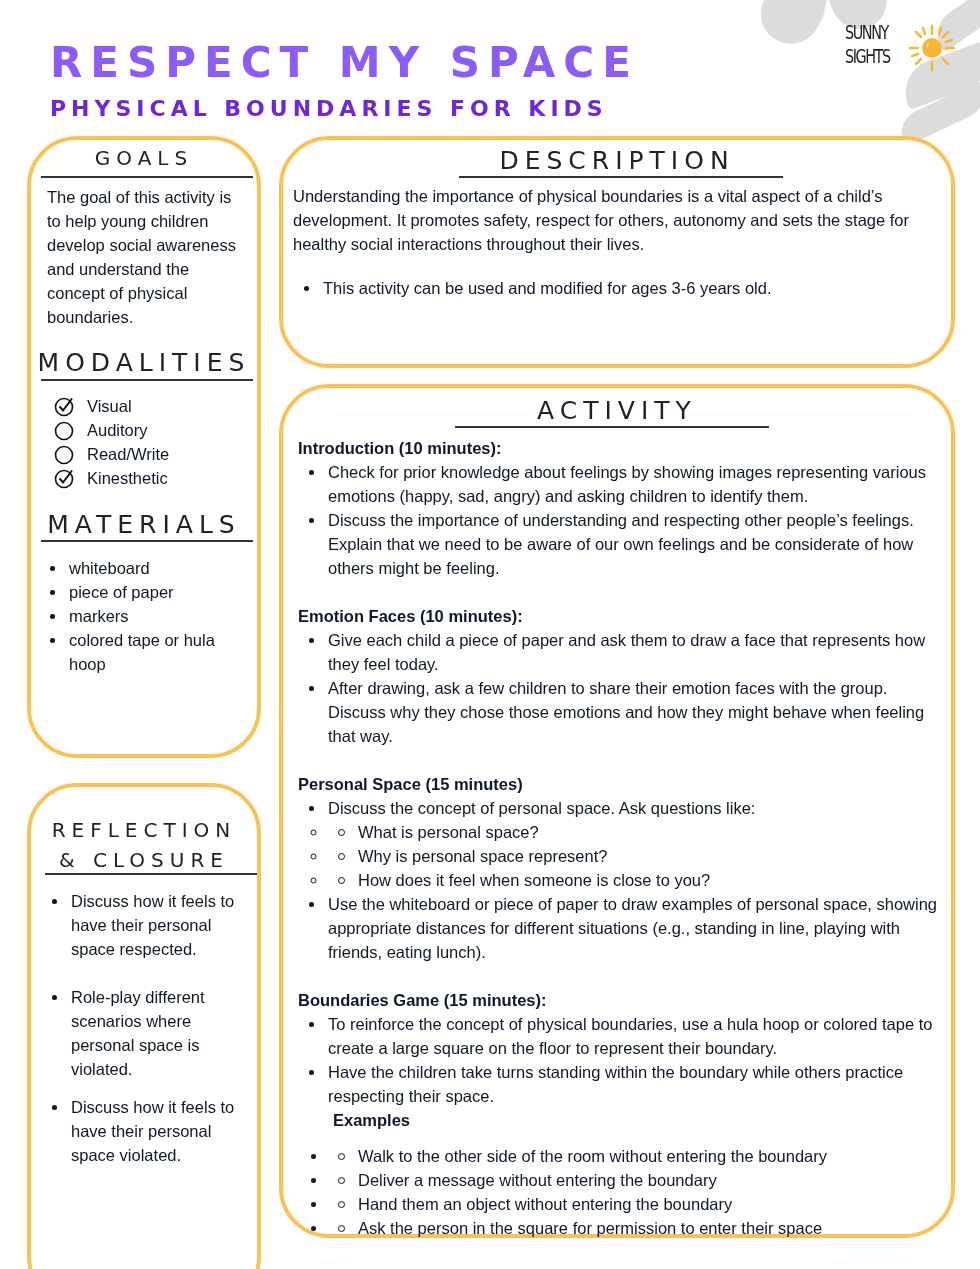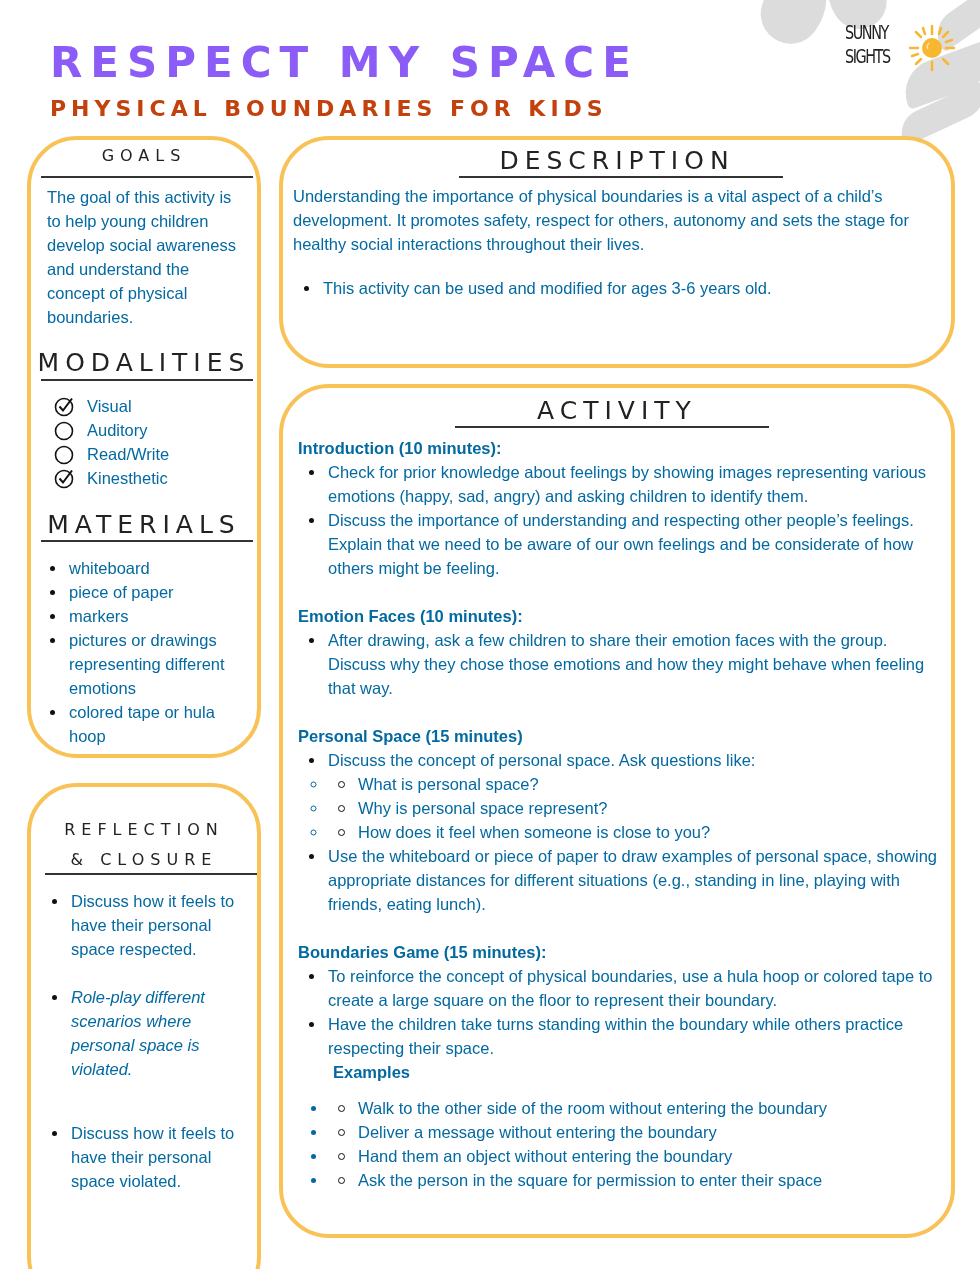--- a/index.html
+++ b/index.html
@@ -11,32 +11,32 @@
   .leaf2 { left: 828px; top: -40px; width: 55px; height: 70px; transform: rotate(-30deg); }
   .leaf3 { left: 900px; top: 55px; width: 95px; height: 40px; border-radius: 60px 10px 60px 10px; transform: rotate(-20deg); }
   .leaf4 { left: 930px; top: 5px; width: 70px; height: 30px; border-radius: 50px 8px 50px 8px; transform: rotate(-35deg); }
   .leaf5 { left: 895px; top: 100px; width: 95px; height: 28px; border-radius: 60px 8px 60px 8px; transform: rotate(-25deg); }
 
   .logo { position: absolute; left: 845px; top: 20px; width: 120px; height: 55px; }
   .logo-text { position: absolute; left: 0; top: 0; font-family: "DejaVu Sans", sans-serif; font-size: 20px; line-height: 24px; letter-spacing: -2px; transform: scaleX(0.72); transform-origin: left top; color: #222; }
   .logo-sun { position: absolute; left: 62px; top: 3px; }
 
   .title { position: absolute; left: 50px; top: 38px; font-family: "DejaVu Sans", sans-serif; font-weight: bold; font-size: 42px; letter-spacing: 8px; color: #8b5cf6; white-space: nowrap; }
-  .subtitle { position: absolute; left: 50px; top: 96px; font-family: "DejaVu Sans", sans-serif; font-weight: bold; font-size: 22px; letter-spacing: 5px; color: #c2410c; white-space: nowrap; }
+  .subtitle { position: absolute; left: 50px; top: 96px; font-family: "DejaVu Sans", sans-serif; font-weight: bold; font-size: 22px; letter-spacing: 5px; color: #6d28d9; white-space: nowrap; }
 
   .box { position: absolute; border: 4px solid #f9c257; border-radius: 50px; background: #fff; }
   .box-left1 { left: 27px; top: 136px; width: 234px; height: 622px; }
   .box-left2 { left: 27px; top: 783px; width: 234px; height: 524px; }
   .box-desc { left: 279px; top: 136px; width: 676px; height: 232px; border-radius: 50px; }
   .box-act { left: 279px; top: 384px; width: 676px; height: 854px; border-radius: 50px; }
 
-  .heading { position: absolute; font-family: "DejaVu Sans", sans-serif; font-weight: normal; font-size: 16px; letter-spacing: 6px; color: #222; text-align: center; white-space: nowrap; }
+  .heading { position: absolute; font-family: "DejaVu Sans", sans-serif; font-weight: normal; font-size: 20px; letter-spacing: 6px; color: #222; text-align: center; white-space: nowrap; }
   .rule { position: absolute; height: 2px; background: #333; }
 
-  .body-text { position: absolute; font-size: 16.5px; line-height: 24px; color: #0369a1; }
+  .body-text { position: absolute; font-size: 16.5px; line-height: 24px; color: #0f172a; }
   ul.bul { list-style: none; }
   ul.bul > li { position: relative; padding-left: 30px; }
   ul.bul > li::before { content: ""; position: absolute; left: 11px; top: 10px; width: 5px; height: 5px; border-radius: 50%; background: #111; }
   ul.sub > li { position: relative; padding-left: 30px; }
   ul.sub > li::before { content: ""; position: absolute; left: 10px; top: 9px; width: 5px; height: 5px; border-radius: 50%; border: 1.3px solid #111; background: #fff; }
   .sec-title { font-weight: bold; }
 
   .mod-item { display: flex; align-items: center; height: 24px; }
   .mod-icon { width: 22px; height: 22px; margin-right: 11px; margin-left: 1px; }
 </style>
@@ -112,34 +112,33 @@
       <span>Kinesthetic</span>
     </div>
   </div>
 
   <div class="heading" style="left:0; width:226px; top:370px; font-size:25px;">MATERIALS</div>
   <div class="rule" style="left:10px; width:212px; top:400px;"></div>
   <ul class="bul body-text" style="left:8px; top:416px; width:210px;">
     <li>whiteboard</li>
     <li>piece of paper</li>
     <li>markers</li>
-    <li>pictures or drawings representing different emotions</li>
     <li>colored tape or hula hoop</li>
   </ul>
 </div>
 
 <div class="box box-left2">
   <div class="heading" style="left:0; width:226px; top:28px; line-height:30px;">
     <div>REFLECTION</div>
     <div>&amp; CLOSURE</div>
   </div>
   <div class="rule" style="left:14px; width:212px; top:86px;"></div>
   <ul class="bul body-text" style="left:10px; top:102px; width:210px;">
     <li style="margin-bottom:24px;">Discuss how it feels to have their personal space respected.</li>
-    <li style="margin-bottom:40px;font-style:italic;">Role-play different scenarios where personal space is violated.</li>
+    <li style="margin-bottom:14px;">Role-play different scenarios where personal space is violated.</li>
     <li>Discuss how it feels to have their personal space violated.</li>
   </ul>
 </div>
 
 <div class="box box-desc">
   <div class="heading" style="left:0; width:668px; top:6px; font-size:25px;">DESCRIPTION</div>
   <div class="rule" style="left:176px; width:324px; top:36px;"></div>
   <div class="body-text" style="left:10px; top:44px; width:650px;">
     <p style="margin-bottom:20px;">Understanding the importance of physical boundaries is a vital aspect of a child’s development. It promotes safety, respect for others, autonomy and sets the stage for healthy social interactions throughout their lives.</p>
     <ul class="bul">
@@ -156,20 +155,21 @@
 
     <div class="sec-title">Introduction (10 minutes):</div>
     <ul class="bul">
       <li>Check for prior knowledge about feelings by showing images representing various emotions (happy, sad, angry) and asking children to identify them.</li>
       <li>Discuss the importance of understanding and respecting other people’s feelings. Explain that we need to be aware of our own feelings and be considerate of how others might be feeling.</li>
     </ul>
     <div style="height:24px;"></div>
 
     <div class="sec-title">Emotion Faces (10 minutes):</div>
     <ul class="bul">
+      <li>Give each child a piece of paper and ask them to draw a face that represents how they feel today.</li>
       <li>After drawing, ask a few children to share their emotion faces with the group. Discuss why they chose those emotions and how they might behave when feeling that way.</li>
     </ul>
     <div style="height:24px;"></div>
 
     <div class="sec-title">Personal Space (15 minutes)</div>
     <ul class="bul">
       <li>
         <span>Discuss the concept of personal space. Ask questions like:</span>
         <ul class="sub">
           <li>What is personal space?</li>

